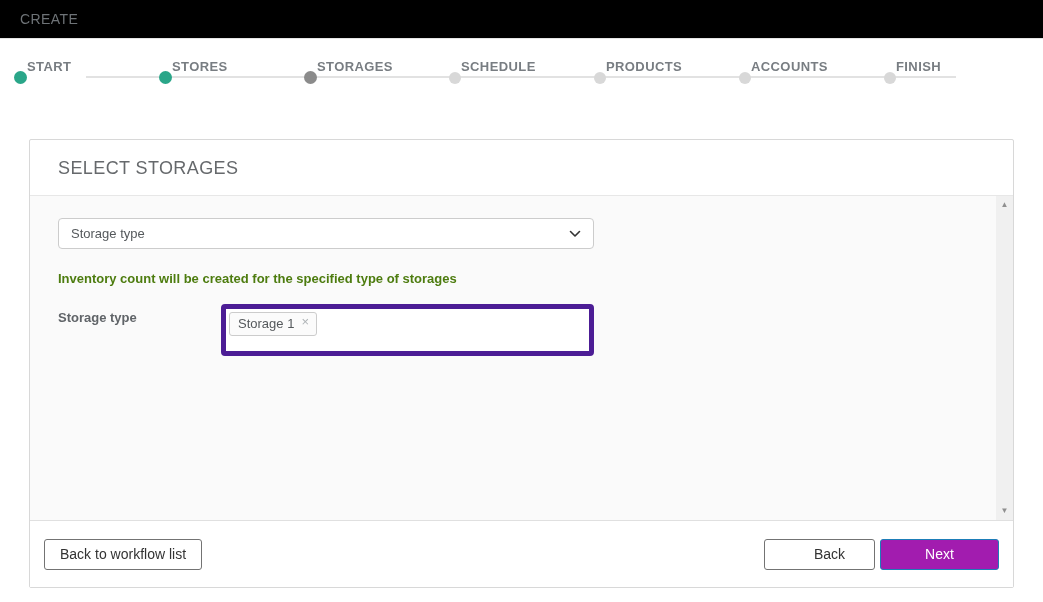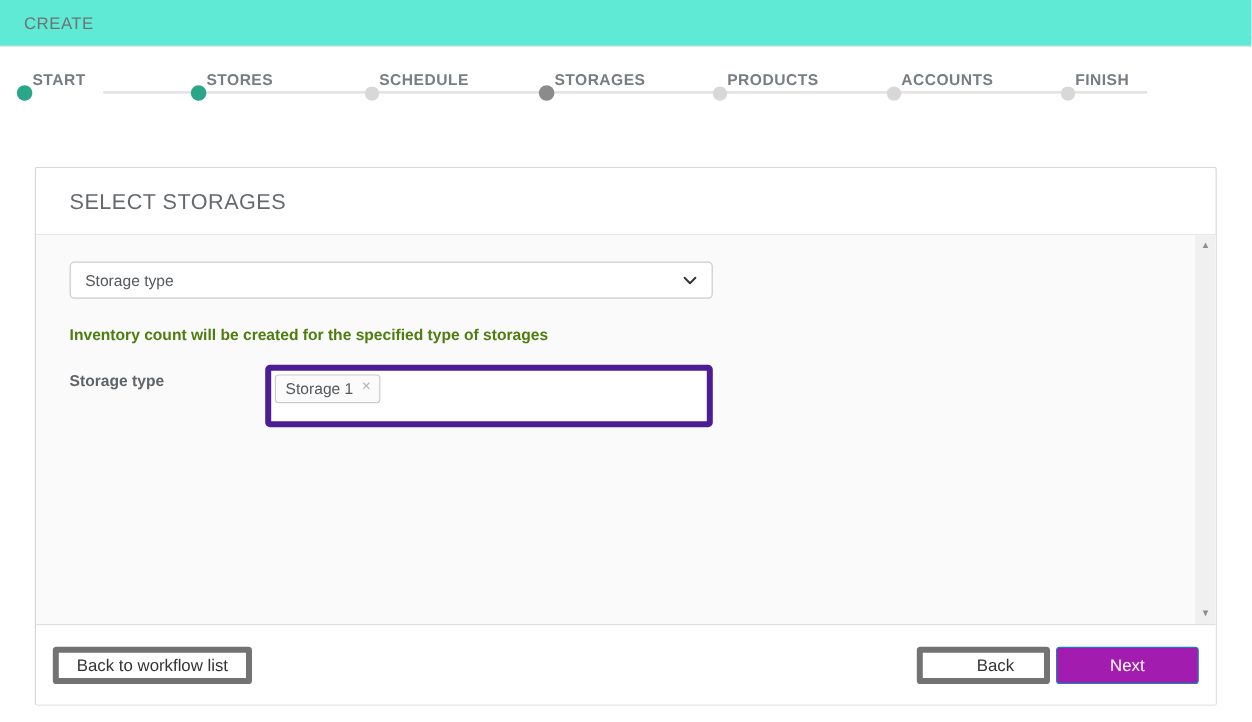--- a/index.html
+++ b/index.html
@@ -1,20 +1,20 @@
 <!DOCTYPE html>
 <html><head>
 <meta charset="utf-8">
 <style>
   * { margin: 0; padding: 0; box-sizing: border-box; }
   html, body { width: 1043px; height: 602px; background: #ffffff;
     font-family: "Liberation Sans", sans-serif; }
 
   
-  .topbar { height: 39px; background: #5eead4; border-bottom: 1px solid #e4e4e4;
+  .topbar { height: 39px; background: #000000; border-bottom: 1px solid #e4e4e4;
     display: flex; align-items: center; padding: 0 20px; }
   .topbar-title { font-size: 14px; color: #6e7377; letter-spacing: 0.4px; }
 
   
   .stepper { position: relative; height: 100px; background: #ffffff; }
   .stepper-line { position: absolute; left: 86px; width: 870px; top: 37px;
     height: 2px; background: #e2e2e2; }
   .steps { display: flex; margin-left: 14px; position: relative; }
   .step { flex: 0 0 145px; display: flex; flex-direction: row; align-items: center; }
   .step-dot { width: 13px; height: 13px; border-radius: 50%; margin-top: 32px;
@@ -60,21 +60,21 @@
     font-size: 13px; color: #55595c; }
   .tag-remove { color: #aeb3b6; font-size: 13px; line-height: 12px;
     margin-left: 7px; cursor: pointer; }
 
   
   .panel-footer { height: 66px; background: #ffffff; display: flex;
     align-items: center; justify-content: space-between; padding: 0 14px; }
   .btn { height: 31px; border-radius: 3px; font-size: 14px; cursor: pointer;
     display: inline-flex; align-items: center; justify-content: center;
     font-family: "Liberation Sans", sans-serif; }
-  .btn-outline { background: #ffffff; border: 5px solid #737373; color: #333333; }
+  .btn-outline { background: #ffffff; border: 1px solid #737373; color: #333333; }
   .btn-workflow { padding: 0 15px; }
   .btn-back { width: 111px; padding-left: 20px; }
   .btn-next { width: 119px; background: #a21caf; border: 1px solid #1d7eb8;
     color: #ffffff; }
   .footer-right { display: flex; gap: 5px; }
 </style>
 </head>
 <body>
 
 <div class="topbar">
@@ -85,27 +85,27 @@
   <div class="stepper-line"></div>
   <div class="steps">
     <div class="step step--done">
       <div class="step-dot"></div>
       <div class="step-label">START</div>
     </div>
     <div class="step step--done">
       <div class="step-dot"></div>
       <div class="step-label">STORES</div>
     </div>
+    <div class="step step--current">
+      <div class="step-dot"></div>
+      <div class="step-label">STORAGES</div>
+    </div>
     <div class="step step--todo">
       <div class="step-dot"></div>
       <div class="step-label">SCHEDULE</div>
-    </div>
-    <div class="step step--current">
-      <div class="step-dot"></div>
-      <div class="step-label">STORAGES</div>
     </div>
     <div class="step step--todo">
       <div class="step-dot"></div>
       <div class="step-label">PRODUCTS</div>
     </div>
     <div class="step step--todo">
       <div class="step-dot"></div>
       <div class="step-label">ACCOUNTS</div>
     </div>
     <div class="step step--todo">

